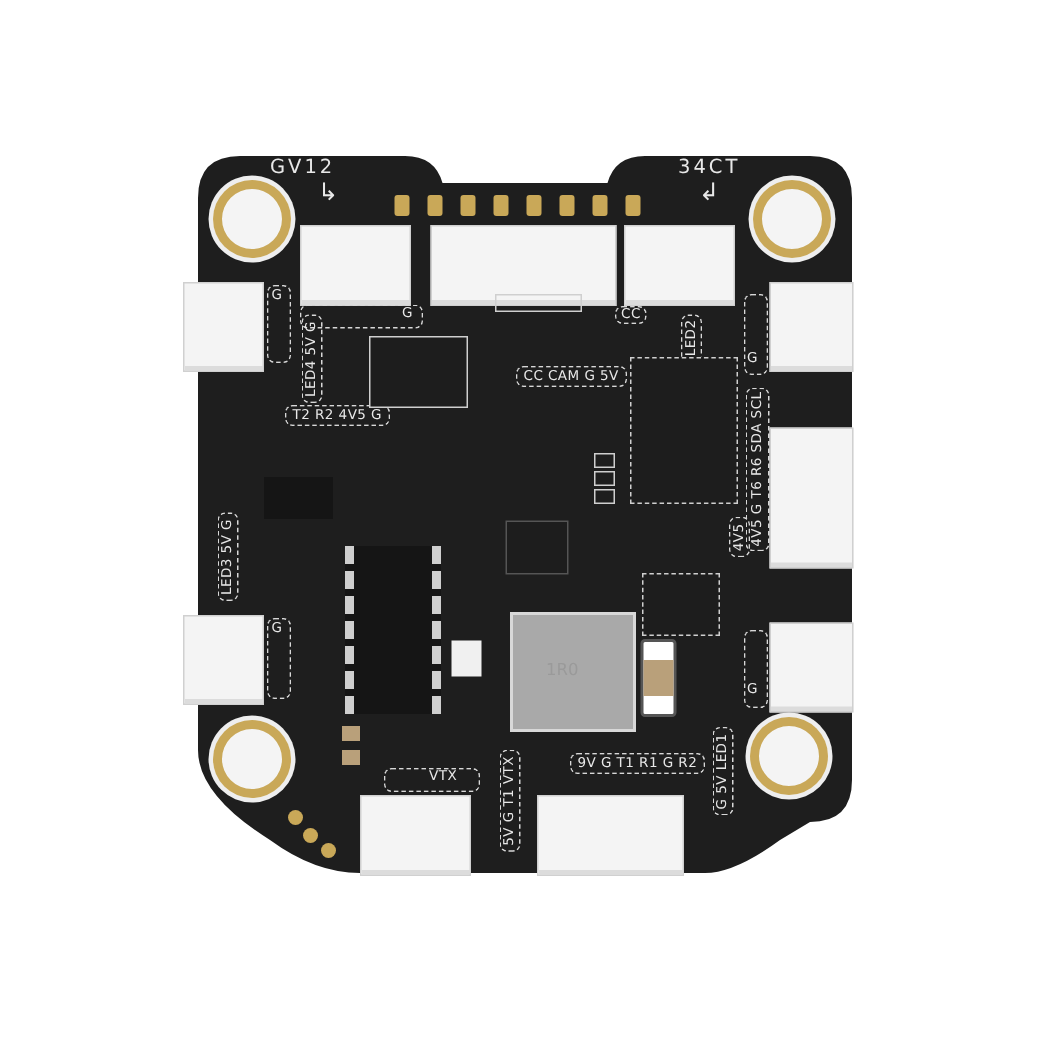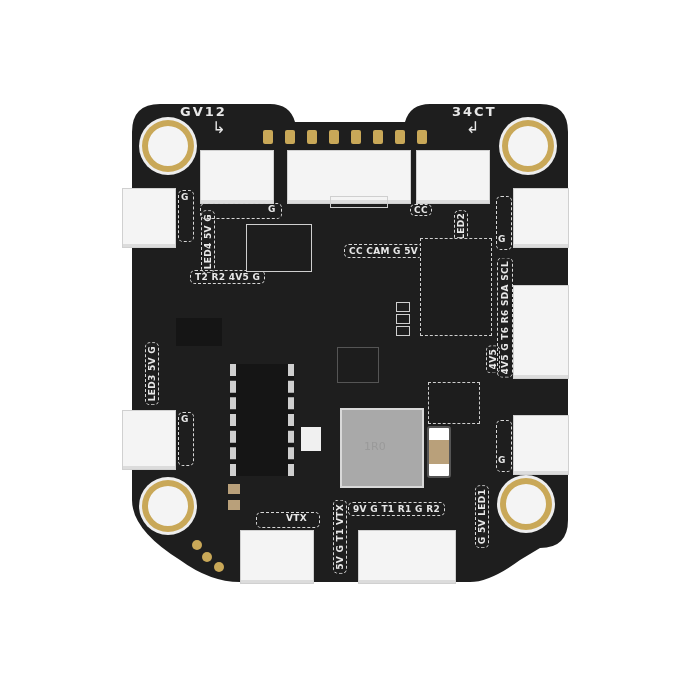--- a/index.html
+++ b/index.html
@@ -1,19 +1,19 @@
 <!DOCTYPE html>
 <html><head>
 <meta charset="utf-8">
 <style>
   html,body{margin:0;padding:0;background:#ffffff;}
   body{width:700px;height:700px;position:relative;overflow:hidden;font-family:"DejaVu Sans",sans-serif;}
   .abs{position:absolute;}
   .board{position:absolute;left:0;top:0;width:700px;height:700px;}
-  .silk{position:absolute;color:#e8e8e8;font-family:"DejaVu Sans",sans-serif;font-weight:bold;font-size:9px;letter-spacing:0.3px;white-space:nowrap;}
+  .silk{position:absolute;color:#e8e8e8;font-family:"DejaVu Sans",sans-serif;font-weight:normal;font-size:9px;letter-spacing:0.3px;white-space:nowrap;}
   .silk.big{font-size:13px;letter-spacing:2px;}
   .box{position:absolute;border:1.5px dashed #d8d8d8;border-radius:5px;}
   .vert{writing-mode:vertical-rl;transform:rotate(180deg);}
   .conn{position:absolute;background:#f4f4f4;border:1px solid #d0d0d0;box-shadow:inset 0 -3px 0 #dcdcdc;}
   .pad{position:absolute;background:#c9a858;border-radius:2px;}
   .chip{position:absolute;background:#1d1d1d;}
   .smd{position:absolute;border:1.5px solid #cfcfcf;}
   .cap{position:absolute;background:#b9a07a;}
 </style>
 </head>
@@ -75,21 +75,21 @@
   <div class="box vert silk" style="left:497px;top:258px;padding:2px 2px">4V5 G T6 R6 SDA SCL</div>
   <div class="box vert silk" style="left:486px;top:345px;padding:3px 1px">4V5</div>
 
   <div class="box vert silk" style="left:145px;top:342px;padding:3px 1px">LED3 5V G</div>
   <div class="box" style="left:178px;top:412px;width:14px;height:52px"></div>
   <div class="silk" style="left:181px;top:414px">G</div>
 
   <div class="box" style="left:256px;top:512px;width:62px;height:14px"></div>
   <div class="silk" style="left:286px;top:513px">VTX</div>
   <div class="box vert silk" style="left:333px;top:500px;padding:3px 1px">5V G T1 VTX</div>
-  <div class="box silk" style="left:348px;top:502px;padding:1px 4px">9V G T1 R1 G R2</div>
+  <div class="box silk" style="left:380px;top:502px;padding:1px 4px">9V G T1 R1 G R2</div>
   <div class="box vert silk" style="left:475px;top:485px;padding:3px 1px">G 5V LED1</div>
   <div class="box" style="left:496px;top:420px;width:14px;height:50px"></div>
   <div class="silk" style="left:498px;top:455px">G</div>
 
   <div class="chip" style="left:246px;top:224px;width:64px;height:46px;border:1.5px solid #cfcfcf"></div>
   <div class="chip" style="left:420px;top:238px;width:70px;height:96px;border:1.5px dashed #cfcfcf"></div>
   <div class="chip" style="left:230px;top:364px;width:52px;height:112px;background:#151515;border-left:6px dashed #cfcfcf;border-right:6px dashed #cfcfcf"></div>
   <div class="chip" style="left:176px;top:318px;width:46px;height:28px;background:#151515"></div>
   <div class="chip" style="left:337px;top:347px;width:40px;height:34px;border:1px solid #555"></div>
   <div class="chip" style="left:428px;top:382px;width:50px;height:40px;border:1.5px dashed #cfcfcf"></div>

